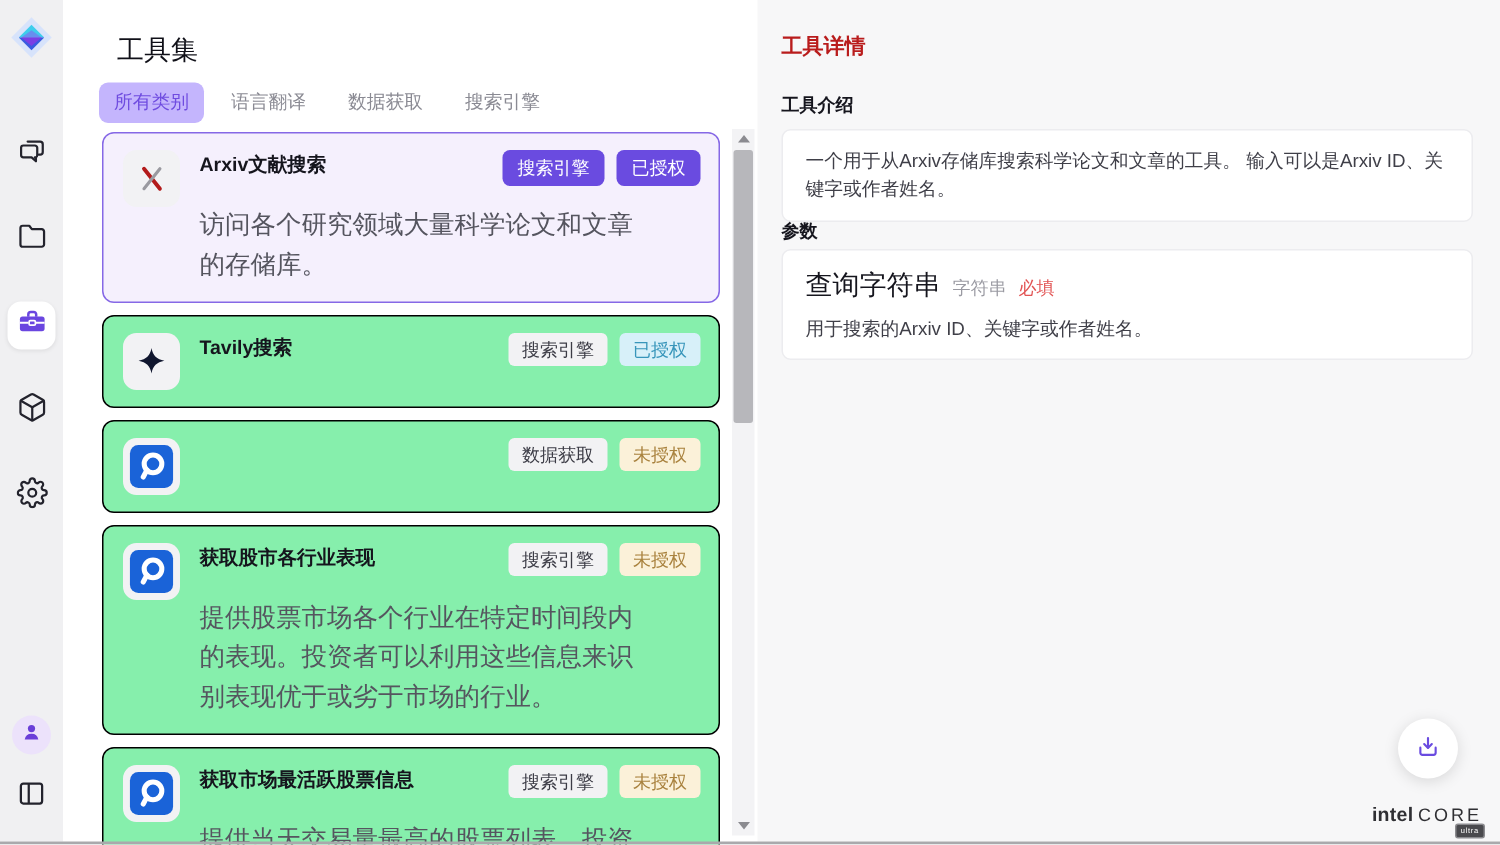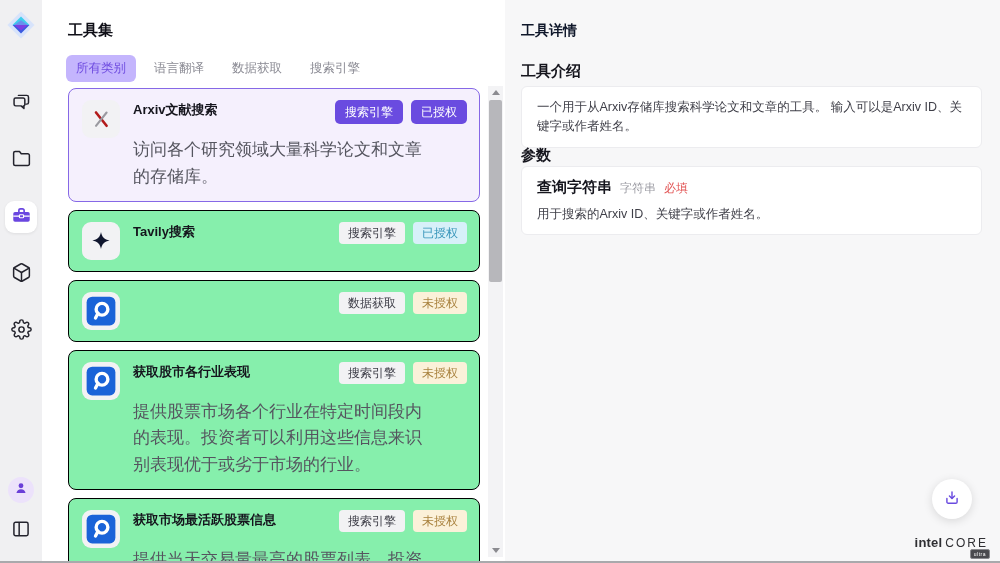--- a/index.html
+++ b/index.html
@@ -10,21 +10,21 @@
   .rail { position:absolute; left:0; top:0; width:42px; height:561px; background:#f0f0f2; display:flex; flex-direction:column; align-items:center; }
   .rail .logo { margin-top:11px; width:28px; height:28px; }
   .rail-nav { margin-top:48px; display:flex; flex-direction:column; align-items:center; gap:25px; }
   .rail-btn { width:32px; height:32px; display:flex; align-items:center; justify-content:center; border-radius:9px; cursor:pointer; }
   .rail-btn.active { background:#fff; box-shadow:0 1px 3px rgba(0,0,0,.08); }
   .rail-bottom { position:absolute; bottom:14px; left:0; width:42px; display:flex; flex-direction:column; align-items:center; gap:12px; }
   .avatar-circle { width:26px; height:26px; border-radius:50%; background:#ece2fb; display:flex; align-items:center; justify-content:center; }
 
   
   .list-panel { position:absolute; left:42px; top:0; width:463px; height:561px; background:#fff; }
-  .panel-title { position:absolute; left:26px; top:21px; font-size:15px; font-weight:bold; color:#101018; }
+  .panel-title { position:absolute; left:36px; top:21px; font-size:18px; font-weight:normal; color:#101018; }
   .tabs { position:absolute; left:24px; top:55px; display:flex; align-items:center; gap:8px; }
   .tab { border:none; background:transparent; font-size:12.5px; color:#8a8a93; padding:5px 10px; border-radius:6px; cursor:pointer; font-family:inherit; }
   .tab.active { background:#c4b5fd; color:#6f4ce0; }
 
   .tool-list { position:absolute; left:26px; top:88px; width:412px; height:556px; overflow:hidden; display:flex; flex-direction:column; gap:8px; }
   .tool-card { position:relative; flex:none; background:#86efac; border:1px solid #000000; border-radius:8px; padding:11px 13px; display:flex; align-items:flex-start; cursor:pointer; }
   .tool-card.selected { background:#f5f0fd; border:1.5px solid #8668e6; }
   .tool-icon { flex:none; width:38px; height:38px; border-radius:9px; background:#f2f2f4; display:flex; align-items:center; justify-content:center; margin-right:13px; }
   .tool-icon svg { display:none; }
   .tool-icon.icon-arxiv .ic-arxiv { display:block; }
@@ -44,29 +44,29 @@
   
   .scrollbar { position:absolute; left:446px; top:86px; width:15px; height:471px; background:#f3f3f5; }
   .sb-arrow { position:absolute; left:0; width:15px; height:13px; display:flex; align-items:center; justify-content:center; cursor:pointer; }
   .sb-arrow.up { top:0; } .sb-arrow.down { bottom:0; }
   .tri-up { width:0; height:0; border-left:4px solid transparent; border-right:4px solid transparent; border-bottom:5px solid #8b8b90; }
   .tri-down { width:0; height:0; border-left:4px solid transparent; border-right:4px solid transparent; border-top:5px solid #8b8b90; }
   .sb-thumb { position:absolute; left:1px; top:14px; width:13px; height:182px; background:#b7b7bb; border-radius:2px; cursor:pointer; }
 
   
   .detail-panel { position:absolute; left:505px; top:0; width:495px; height:561px; background:#f7f7f8; }
-  .detail-title { position:absolute; left:16px; top:22px; font-size:14px; font-weight:bold; color:#0f172a; }
-  .section-h { position:absolute; left:16px; font-size:15px; font-weight:bold; color:#15151d; }
+  .detail-title { position:absolute; left:16px; top:22px; font-size:14px; font-weight:bold; color:#b91c1c; }
+  .section-h { position:absolute; left:16px; font-size:12px; font-weight:bold; color:#15151d; }
   .h-intro { top:62px; } .h-params { top:146px; }
   .detail-card { position:absolute; left:16px; width:461px; background:#fff; border:1px solid #ececef; border-radius:6px; padding:11px 15px; }
   .intro-card { top:86px; }
   .intro-text { font-size:12.5px; color:#3f3f48; line-height:1.5; }
   .param-card { top:166px; }
   .param-head { display:flex; align-items:baseline; gap:8px; }
-  .param-name { font-size:15px; font-weight:bold; color:#15151d; }
+  .param-name { font-size:18px; font-weight:normal; color:#15151d; }
   .param-type { font-size:12px; color:#9a9aa2; }
   .param-required { font-size:12px; color:#e25555; }
   .param-desc { margin-top:9px; font-size:12.5px; color:#3f3f48; }
 
   
   .fab { position:absolute; right:28px; bottom:42px; width:40px; height:40px; border-radius:50%; background:#fff; box-shadow:0 2px 10px rgba(0,0,0,.13); display:flex; align-items:center; justify-content:center; cursor:pointer; border:none; }
   .intel { position:absolute; right:12px; bottom:11px; display:flex; align-items:baseline; color:#2f2f33; }
   .intel .i-intel { font-size:13px; font-weight:bold; letter-spacing:.2px; }
   .intel .i-core { font-size:12px; letter-spacing:2px; margin-left:3px; font-weight:500; position:relative; }
   .intel .i-ultra { position:absolute; right:-2px; top:13px; font-size:5px; color:#fff; background:#4a4a4e; border:1px solid #8b8b8f; border-radius:2px; padding:1px 3px; letter-spacing:.5px; }

